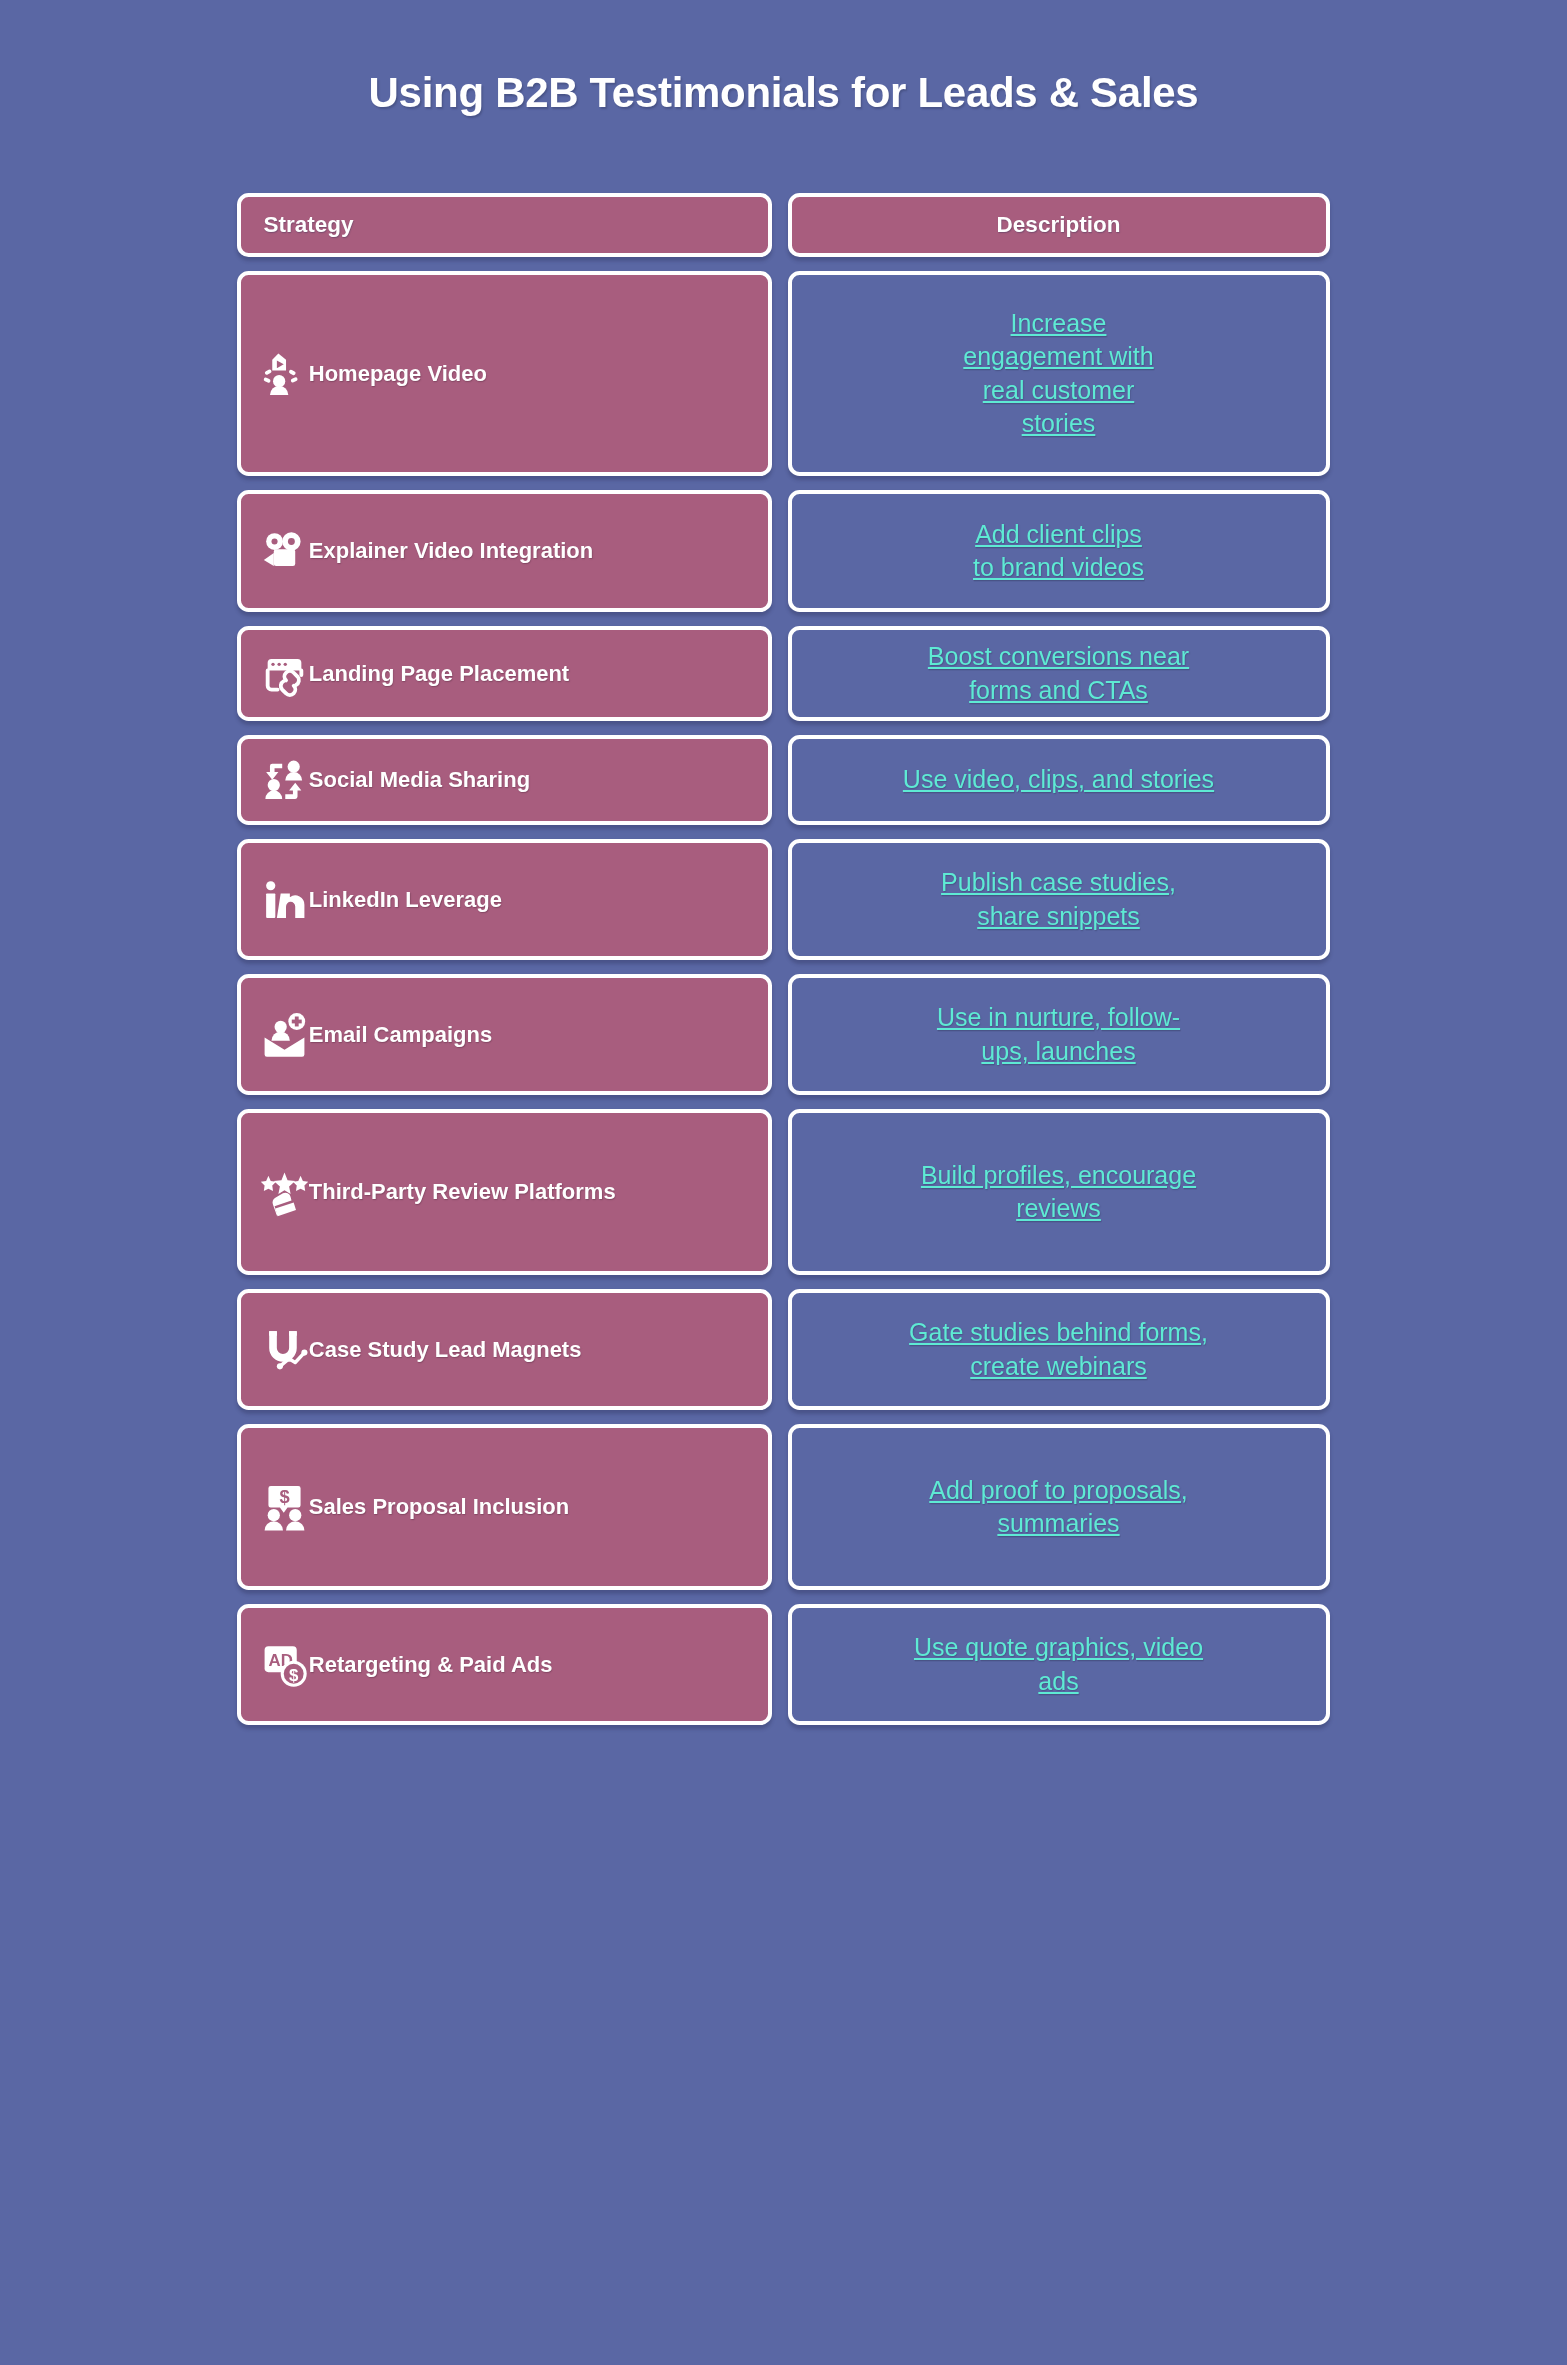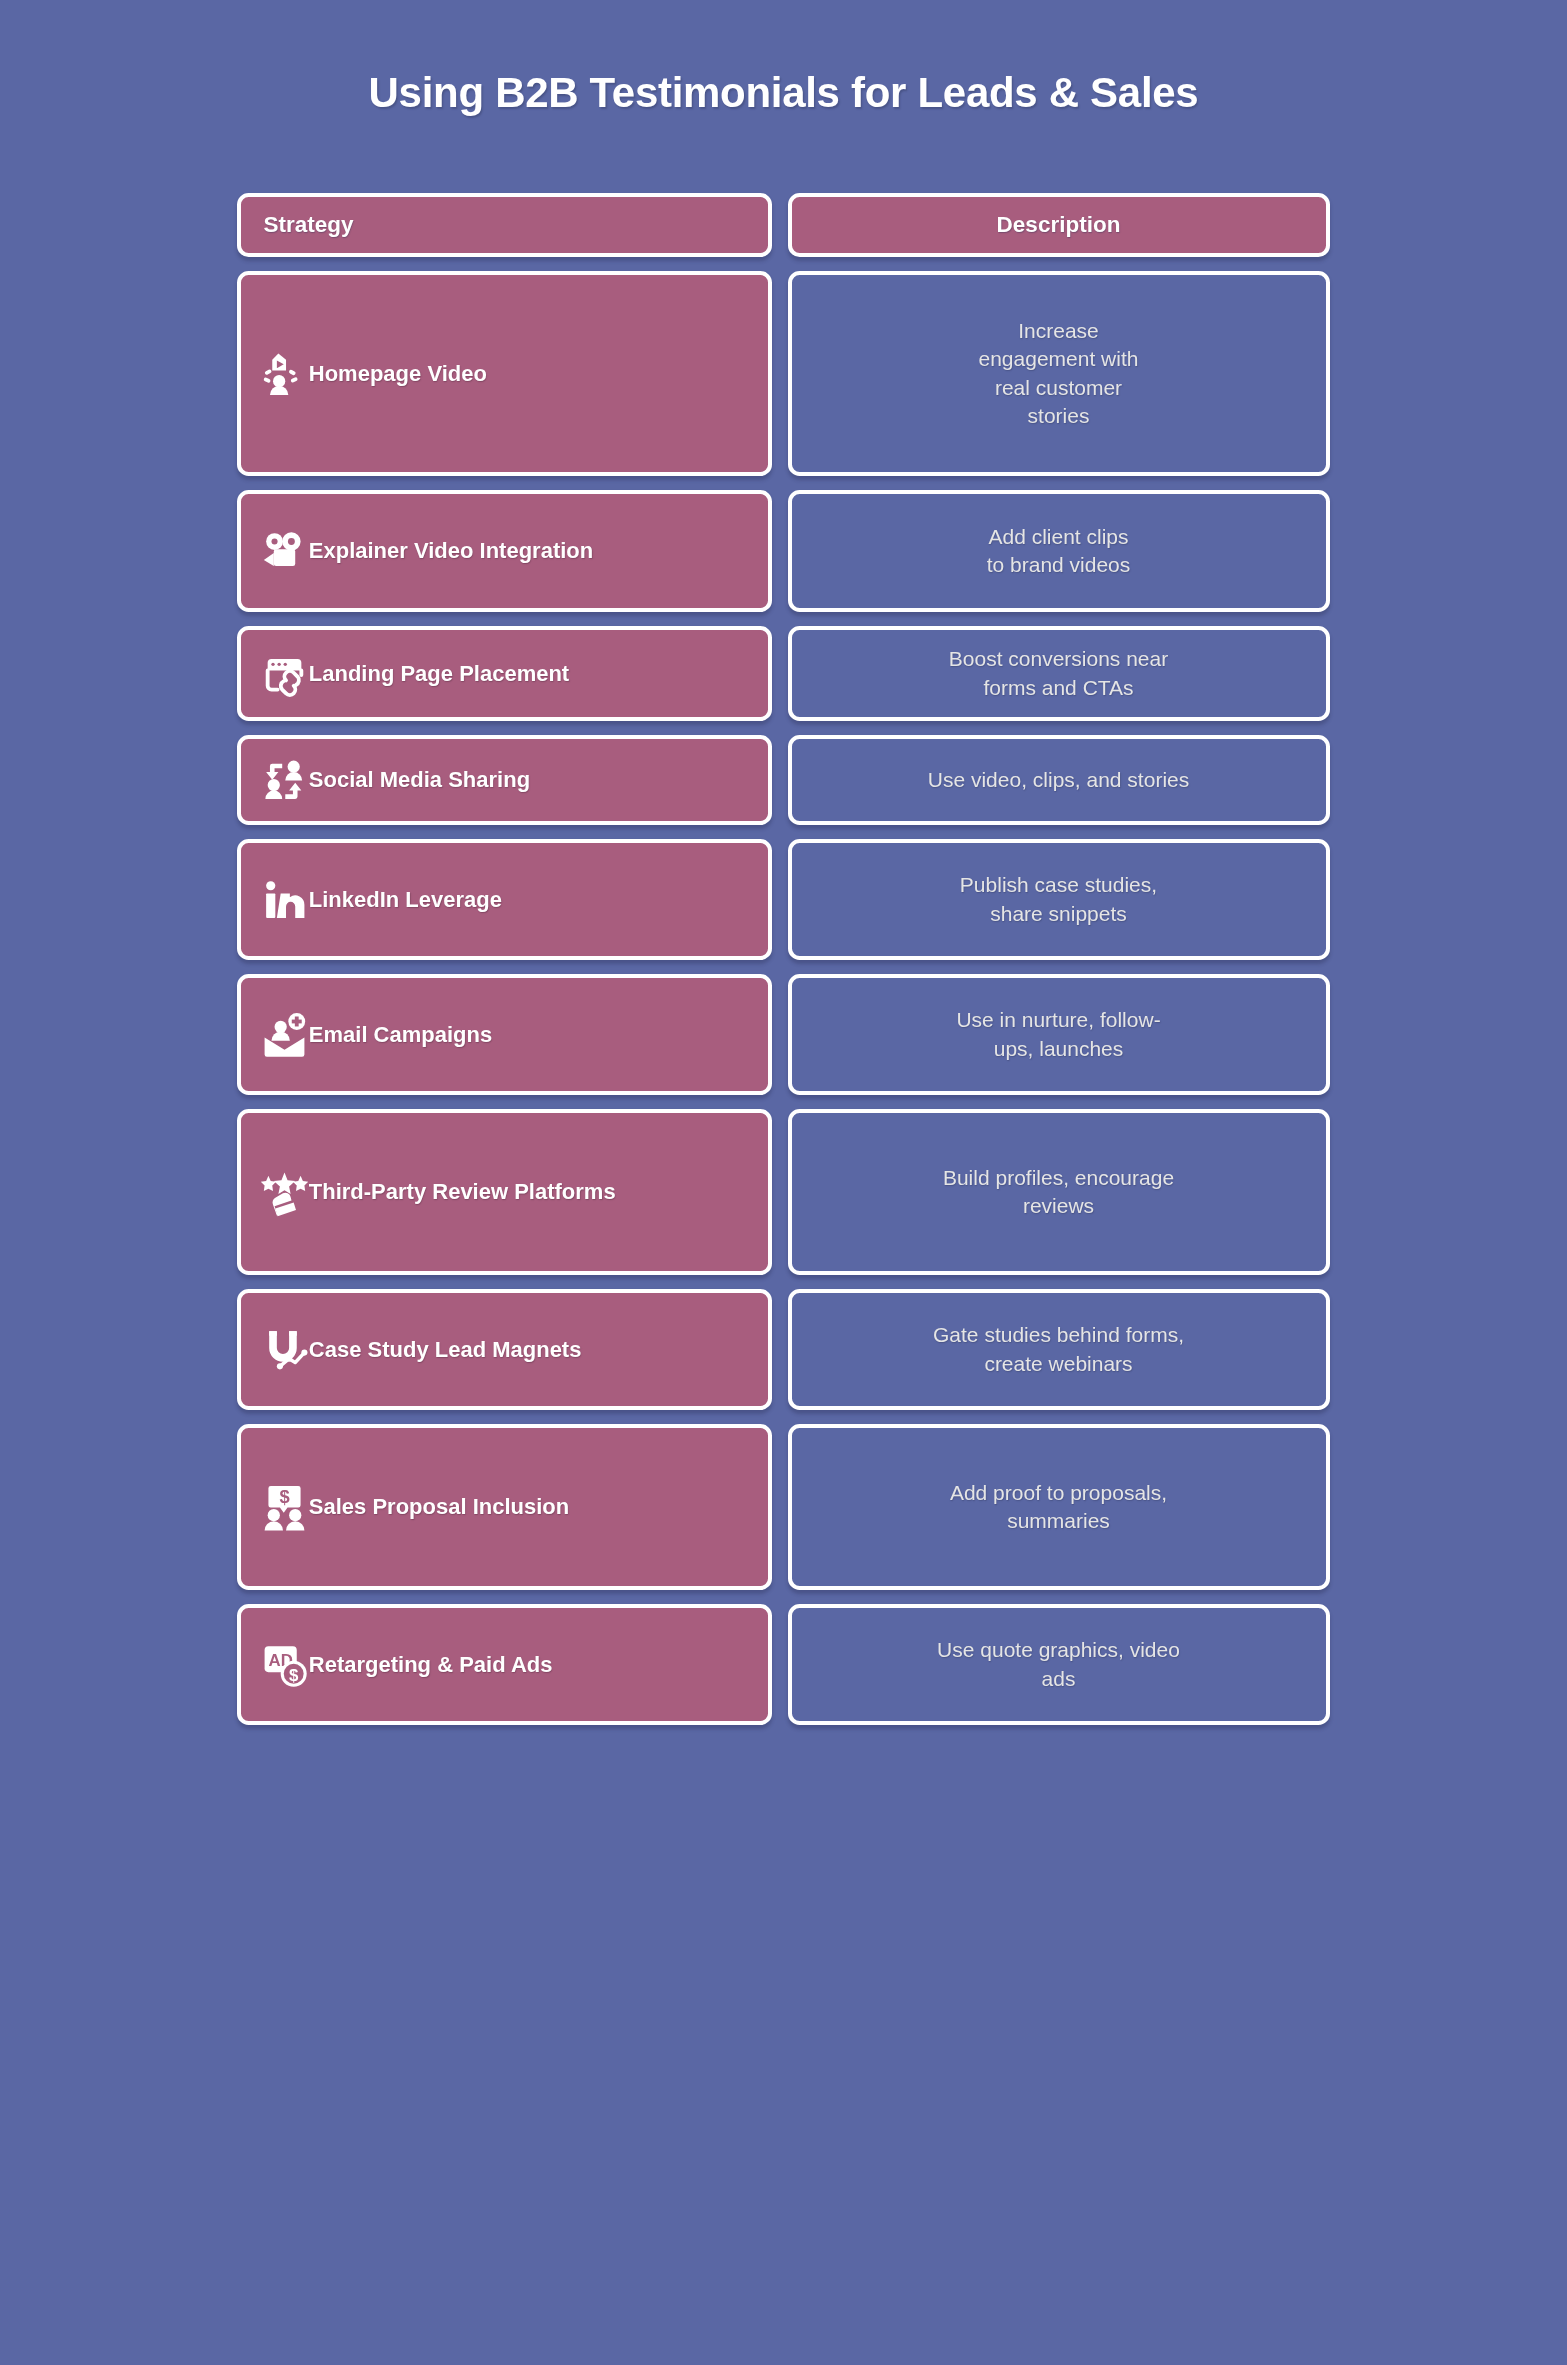--- a/index.html
+++ b/index.html
@@ -99,26 +99,27 @@
     text-shadow: 0.6px 1.3px 1.3px rgba(60,30,45,0.35);
   }
 
   
   .desc-inner {
     width: 100%;
     padding: 9px 23px;
     text-align: center;
   }
   .desc-text {
-    color: #e5e5e5;
-    font-size: 21px;
+    color: #5eead4;
+    font-size: 25px;
     font-weight: normal;
     line-height: 1.34;
     white-space: pre-line;
     text-shadow: 0.6px 1.3px 1.3px rgba(40,45,80,0.35);
+    text-decoration: underline;
   }
 
   
   .h-1  .cell { height: 205px; }
   .h-2  .cell { height: 122px; }
   .h-3  .cell { height: 95px; }
   .h-4  .cell { height: 90px; }
   .h-5  .cell { height: 121px; }
   .h-6  .cell { height: 121px; }
   .h-7  .cell { height: 121px; }

